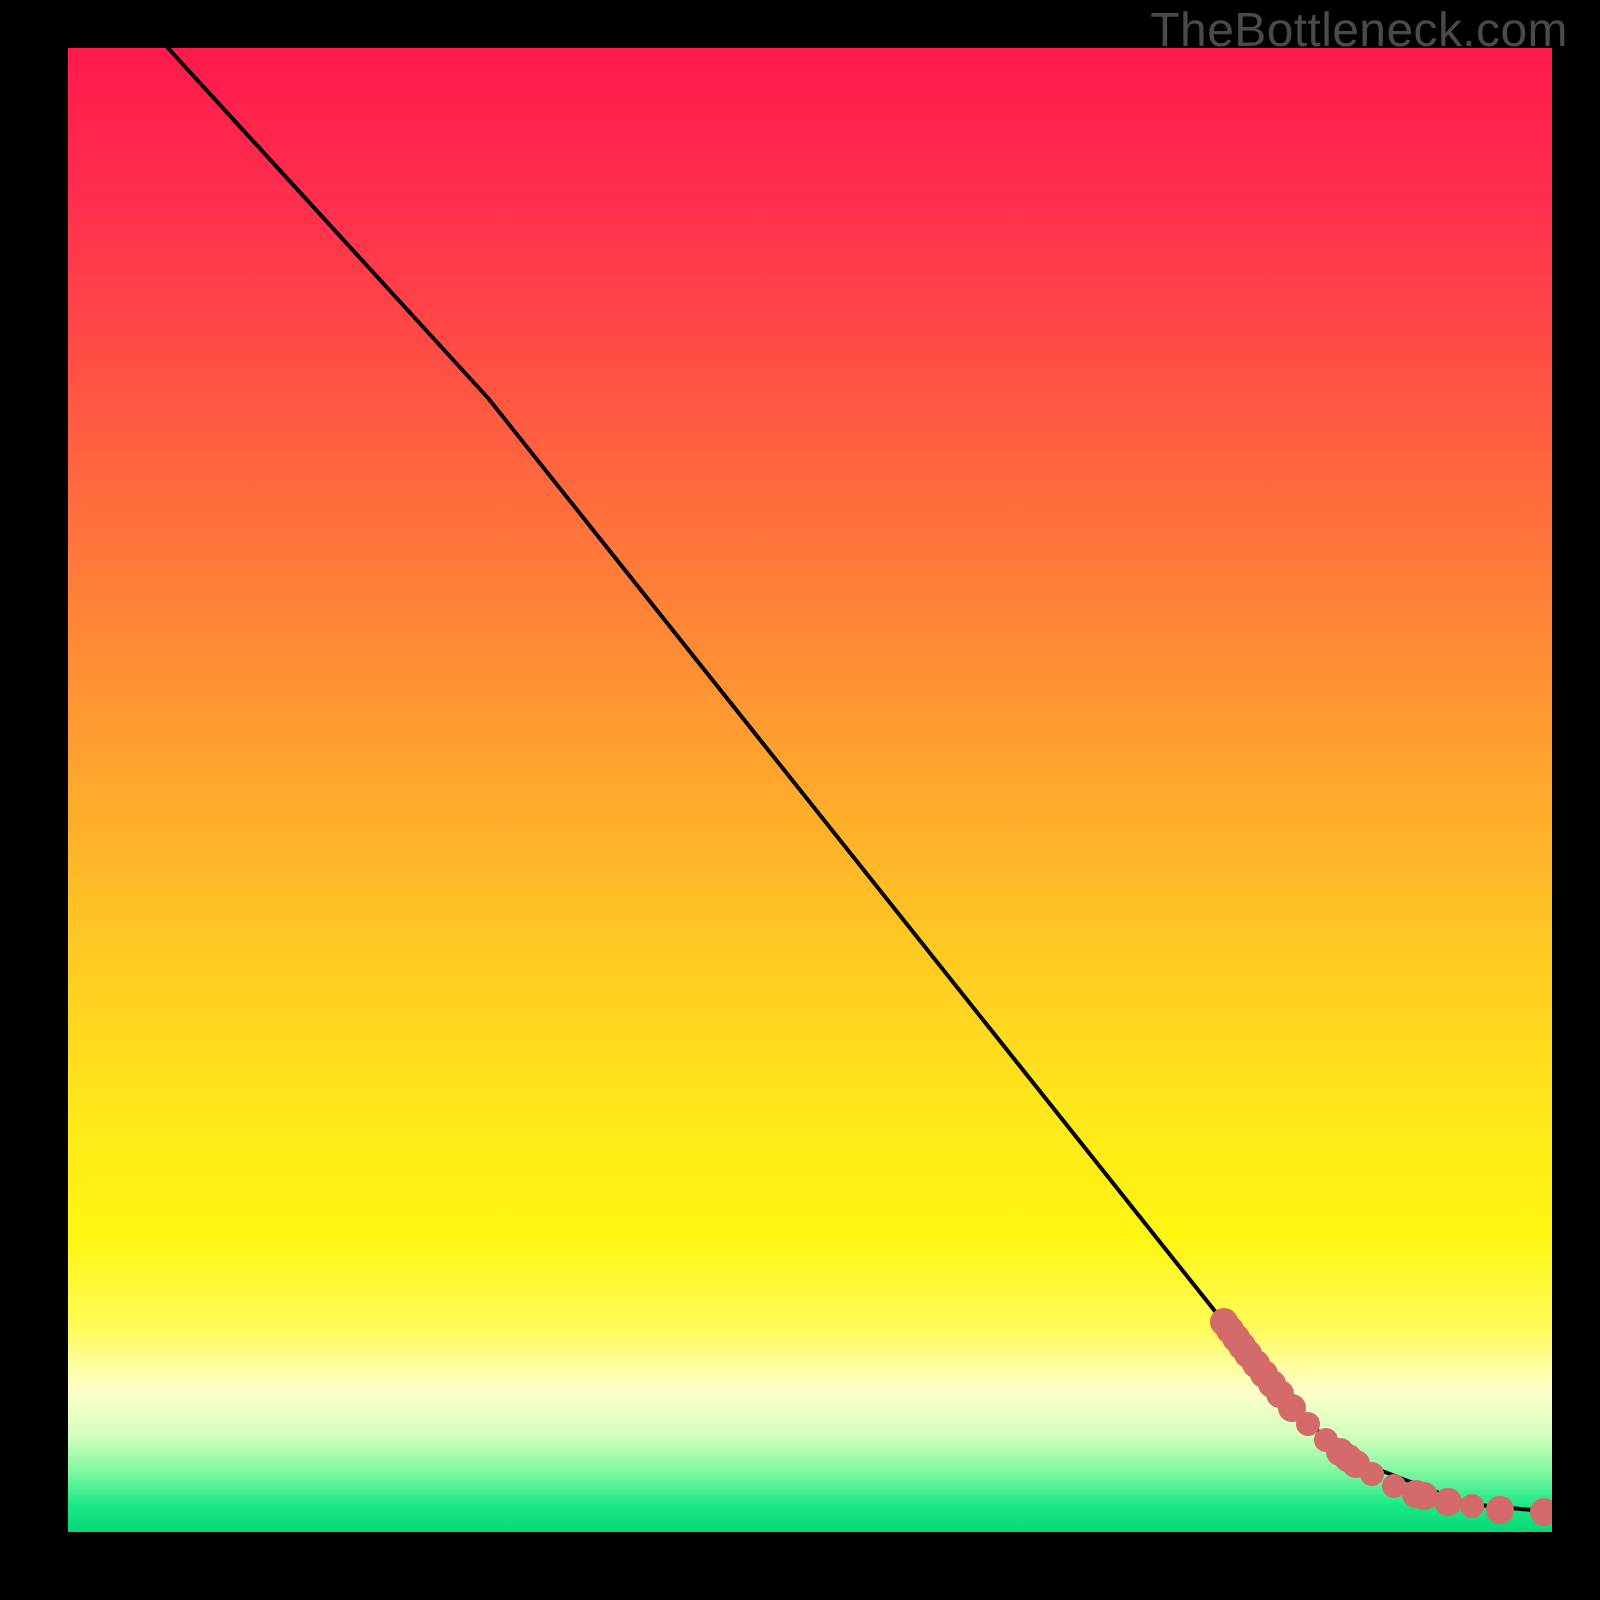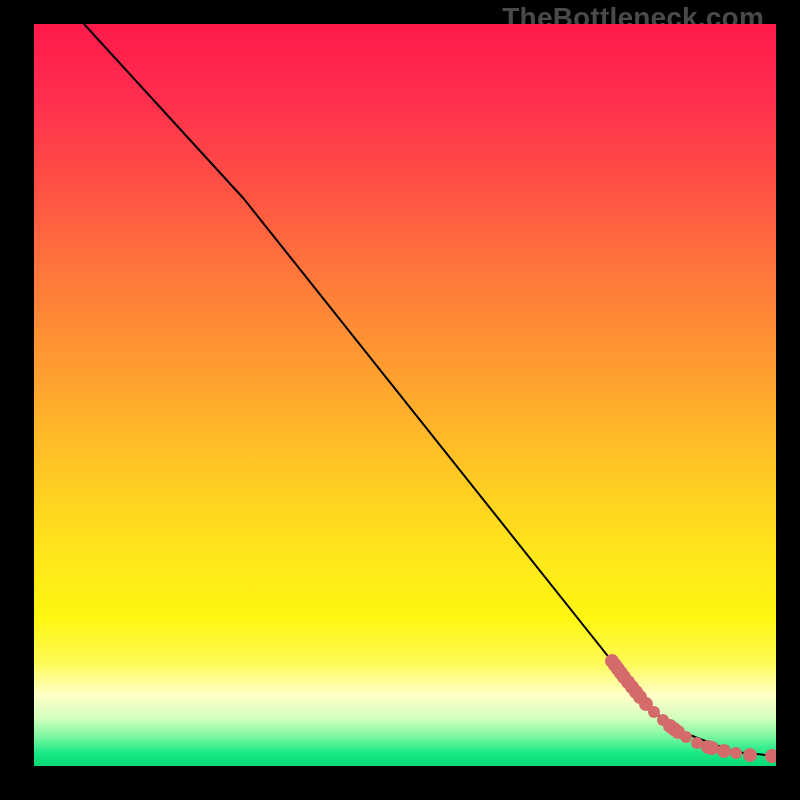--- a/index.html
+++ b/index.html
@@ -21,24 +21,24 @@
     position: absolute;
     left: 34px;
     top: 24px;
     width: 742px;
     height: 742px;
     overflow: hidden;
   }
   .watermark {
     position: absolute;
     top: 2px;
-    right: 36px;
+    right: 16px;
     color: #4a4a4a;
-    font-size: 28px;
-    font-weight: 700;
+    font-size: 24px;
+    font-weight: 400;
     letter-spacing: 0.2px;
     user-select: none;
   }
   svg {
     display: block;
   }
 </style>
 </head>
 <body>
 

